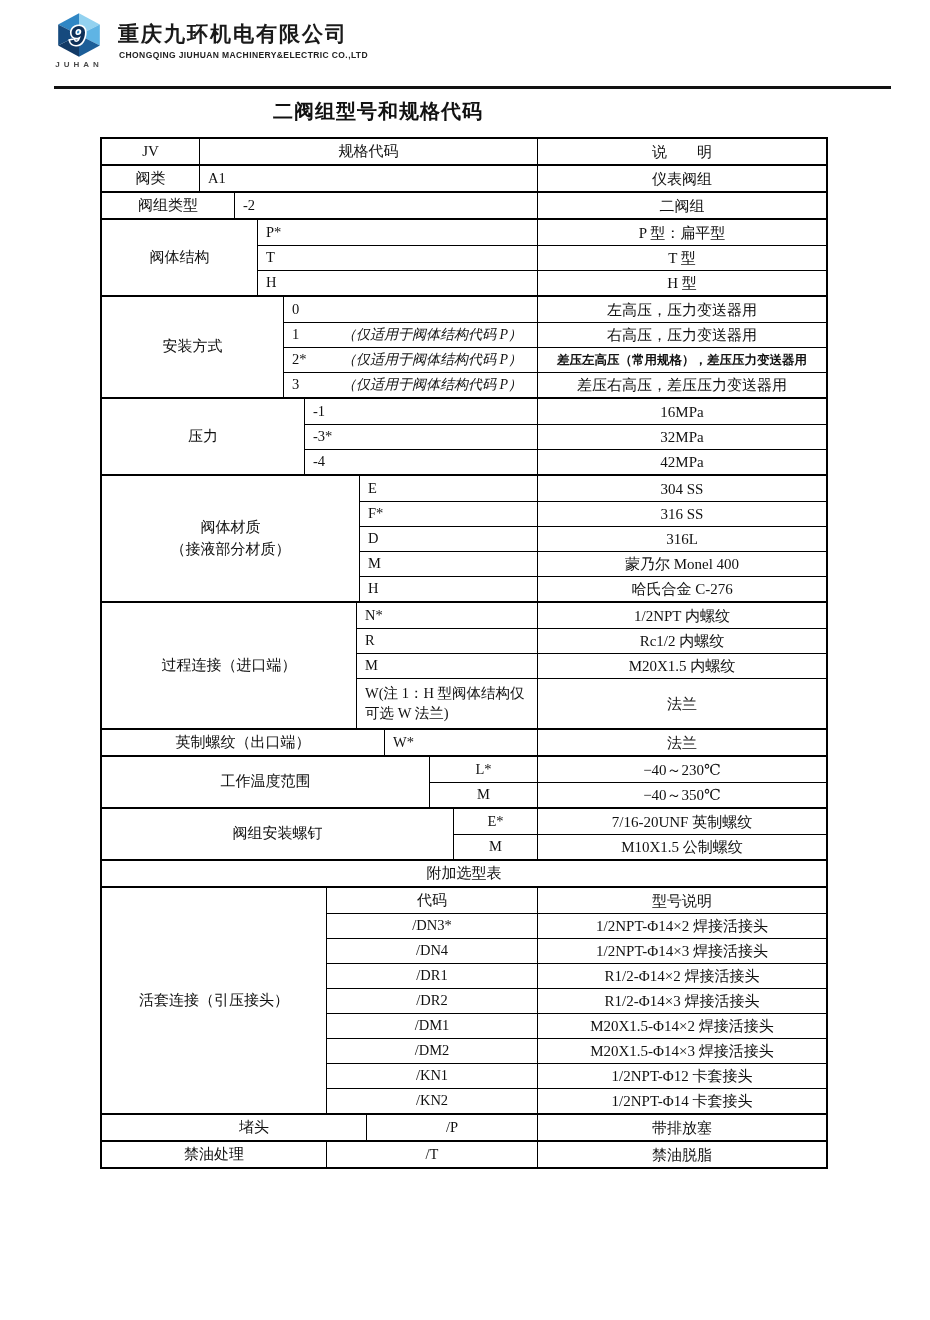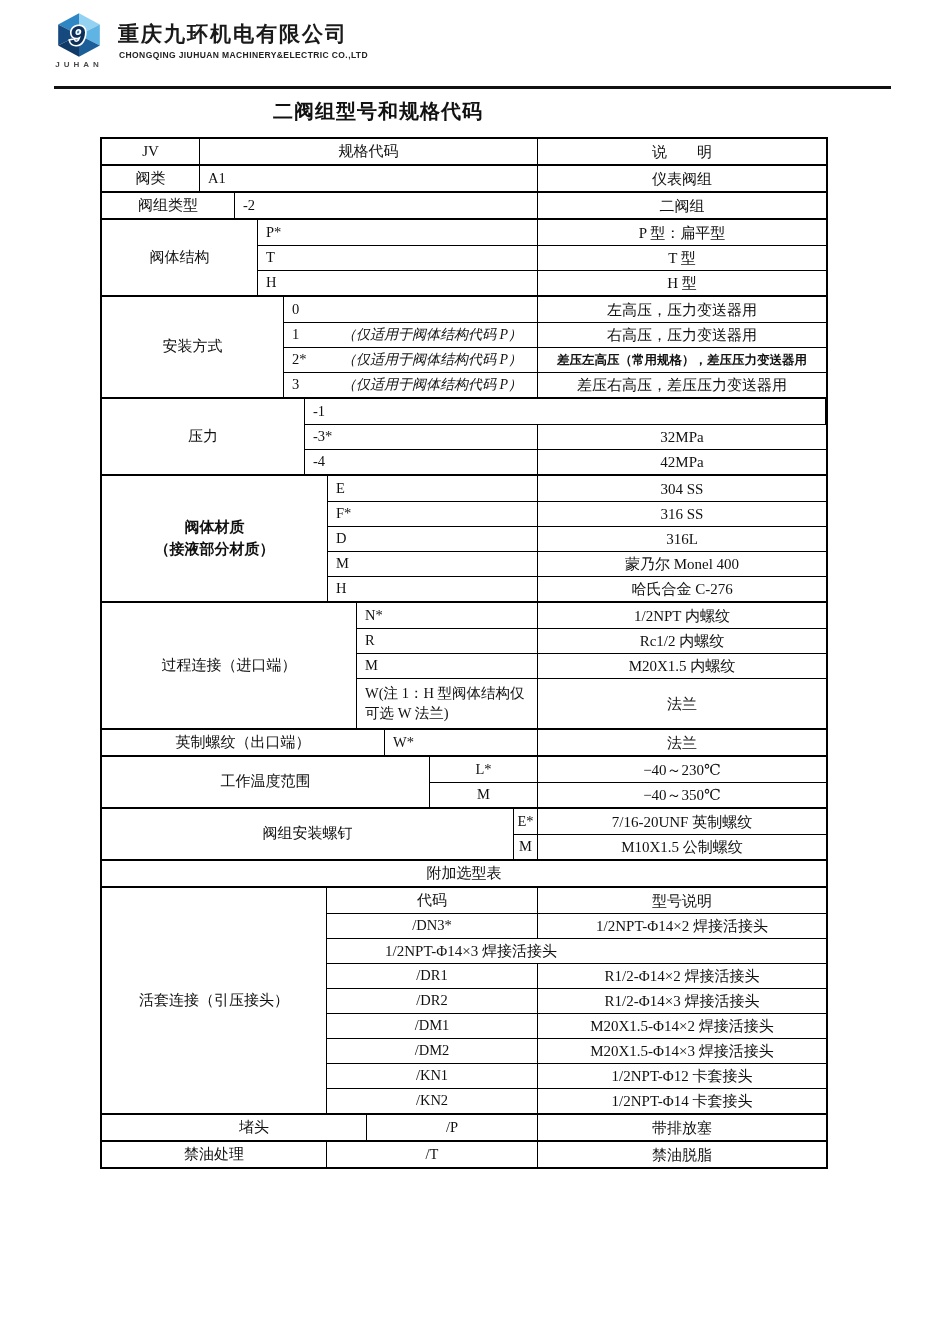--- a/index.html
+++ b/index.html
@@ -144,33 +144,34 @@
           </div>
           <div class="desc">差压右高压，差压压力变送器用</div>
         </div>
       </div>
     </div>
     <div class="section">
       <div class="label" style="width: 203px;">压力</div>
       <div class="rows">
         <div class="row">
           <div class="code">-1</div>
+          <div class="desc">16MPa</div>
         </div>
         <div class="row">
           <div class="code">-3*</div>
           <div class="desc">32MPa</div>
         </div>
         <div class="row">
           <div class="code">-4</div>
           <div class="desc">42MPa</div>
         </div>
       </div>
     </div>
     <div class="section">
-      <div class="label" style="width: 226px; font-weight: bold;">阀体材质
+      <div class="label" style="width: 258px;">阀体材质
 （接液部分材质）</div>
       <div class="rows">
         <div class="row">
           <div class="code">E</div>
           <div class="desc">304 SS</div>
         </div>
         <div class="row">
           <div class="code">F*</div>
           <div class="desc">316 SS</div>
         </div>
@@ -225,21 +226,21 @@
           <div class="code center">L*</div>
           <div class="desc">−40～230℃</div>
         </div>
         <div class="row">
           <div class="code center">M</div>
           <div class="desc">−40～350℃</div>
         </div>
       </div>
     </div>
     <div class="section">
-      <div class="label" style="width: 412px;">阀组安装螺钉</div>
+      <div class="label" style="width: 352px;">阀组安装螺钉</div>
       <div class="rows">
         <div class="row">
           <div class="code center">E*</div>
           <div class="desc">7/16-20UNF 英制螺纹</div>
         </div>
         <div class="row">
           <div class="code center">M</div>
           <div class="desc">M10X1.5 公制螺纹</div>
         </div>
       </div>
@@ -252,20 +253,21 @@
       <div class="rows">
         <div class="row">
           <div class="code center hdr">代码</div>
           <div class="desc hdr">型号说明</div>
         </div>
         <div class="row">
           <div class="code center">/DN3*</div>
           <div class="desc">1/2NPT-Φ14×2 焊接活接头</div>
         </div>
         <div class="row">
+          <div class="code center">/DN4</div>
           <div class="desc">1/2NPT-Φ14×3 焊接活接头</div>
         </div>
         <div class="row">
           <div class="code center">/DR1</div>
           <div class="desc">R1/2-Φ14×2 焊接活接头</div>
         </div>
         <div class="row">
           <div class="code center">/DR2</div>
           <div class="desc">R1/2-Φ14×3 焊接活接头</div>
         </div>

